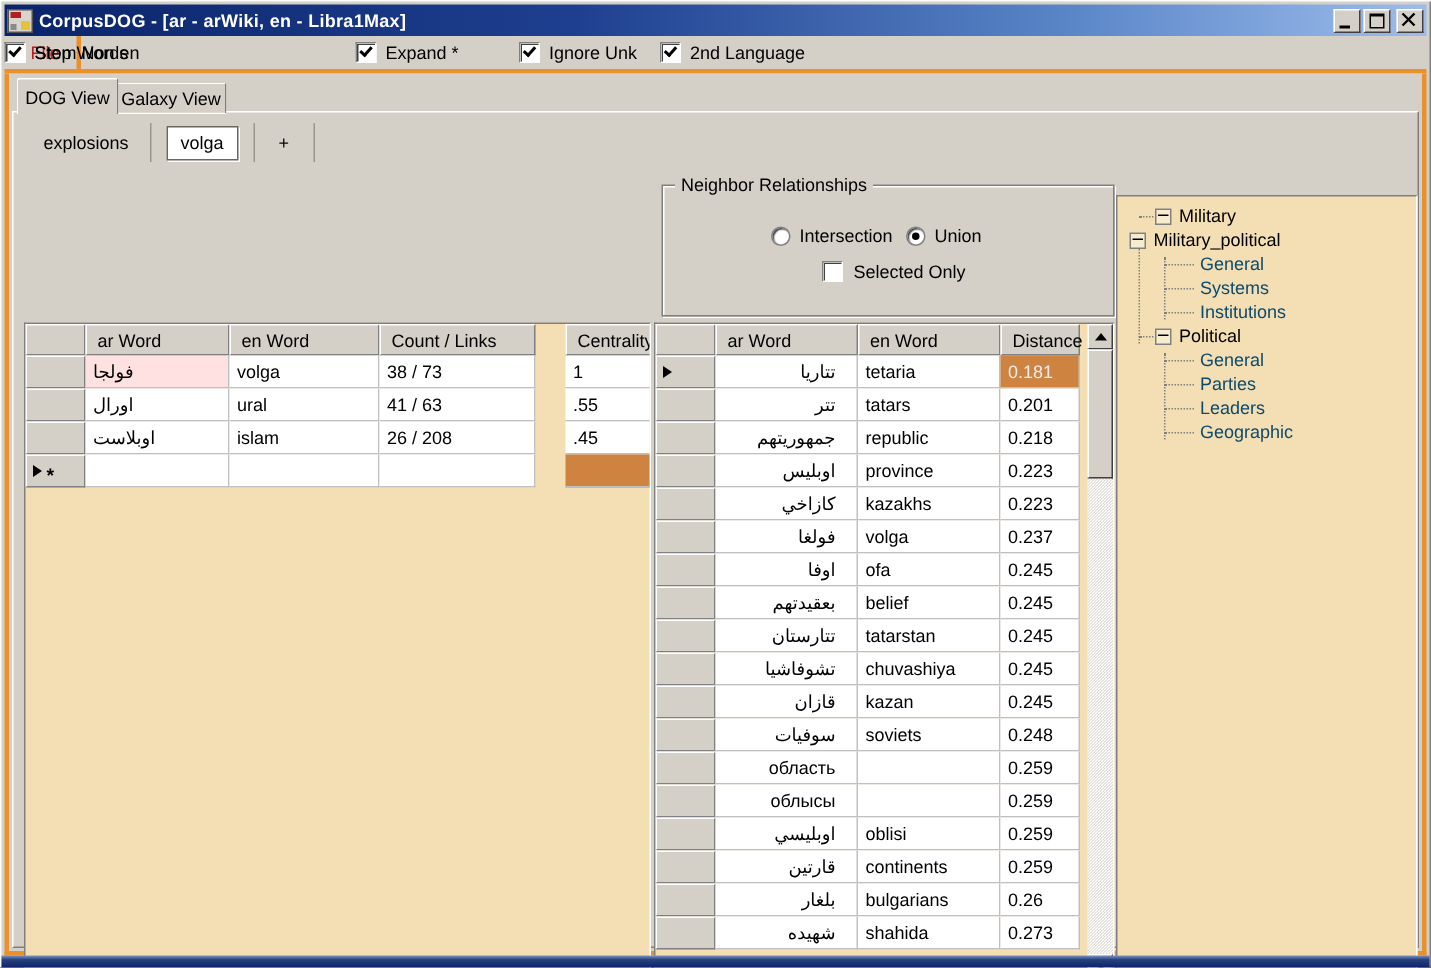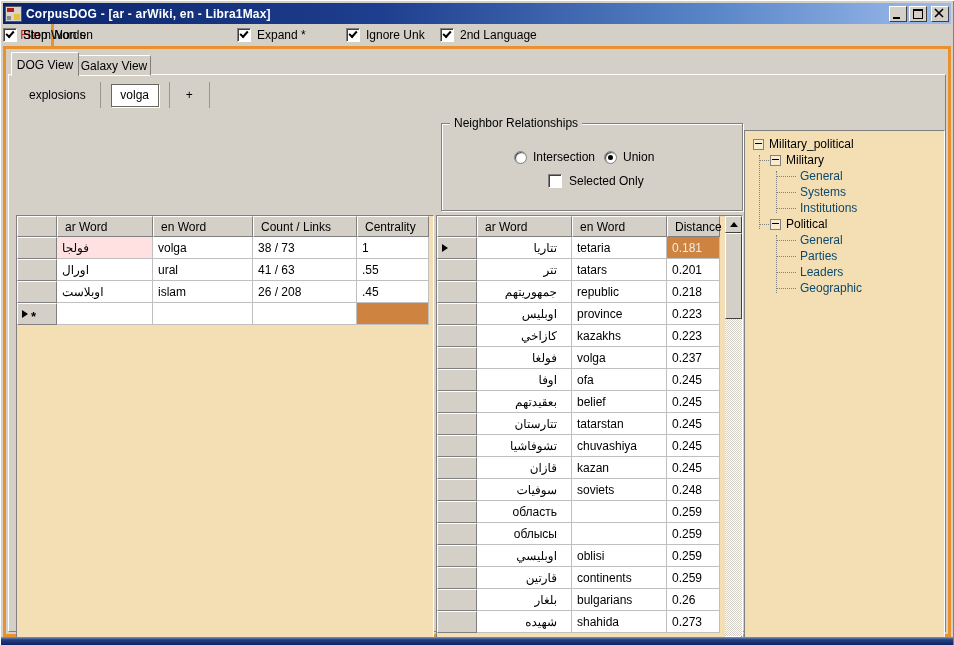--- a/index.html
+++ b/index.html
@@ -78,21 +78,21 @@
       padding-left:7px;box-sizing:border-box;}
   .gc{background:#fff;border-right:1px solid #c0c0c0;border-bottom:1px solid #c0c0c0;font-size:12px;color:#000;
       display:flex;align-items:center;padding:0 5px;box-sizing:border-box;overflow:hidden;white-space:nowrap;}
   .gc.rhc{background:#D4D0C8;border-top:1px solid #fff;border-left:1px solid #fff;border-right:1px solid #808080;
       border-bottom:1px solid #808080;justify-content:flex-start;padding-left:4px;}
   
   .lw0{width:40px;flex:0 0 auto;}
   .lw1{width:96px;flex:0 0 auto;}
   .lw2{width:100px;flex:0 0 auto;}
   .lw3{width:104px;flex:0 0 auto;}
-  .lw4{width:72px;flex:0 0 auto;}
+  .lw4{width:58px;flex:0 0 auto;margin-left:20px;}
   
   .rw0{width:40px;flex:0 0 auto;}
   .rw1{width:95px;flex:0 0 auto;}
   .rw2{width:95px;flex:0 0 auto;}
   .rw3{width:53px;flex:0 0 auto;}
   .gc.pink{background:#FFE1E1;}
   .gc.selcell{background:#CE8440;color:#ECECEC;}
   .gc.arR{justify-content:flex-end;padding-right:14px;}
   .rowarrow{visibility:hidden;width:0;height:0;border-left:6px solid #000;border-top:4px solid transparent;
       border-bottom:4px solid transparent;margin-right:3px;}
@@ -455,30 +455,30 @@
             </div>
         </div>
       </div>
 
       <div id="treepanel">
         <div id="treebody">
           <div class="vdot" id="vd-root"></div>
           <div class="vdot" id="vd-mil"></div>
           <div class="vdot" id="vd-pol"></div>
 
+            <div class="tnode" data-level="1">
+              <span class="exp"></span>
+              <span class="tlabel">Military</span>
+            </div>
+
             <div class="tnode" data-level="0">
               <span class="exp"></span>
               <span class="tlabel">Military_political</span>
             </div>
 
-            <div class="tnode" data-level="1">
-              <span class="exp"></span>
-              <span class="tlabel">Military</span>
-            </div>
-
             <div class="tnode" data-level="2">
 
               <span class="tlabel">General</span>
             </div>
 
             <div class="tnode" data-level="2">
 
               <span class="tlabel">Systems</span>
             </div>
 

